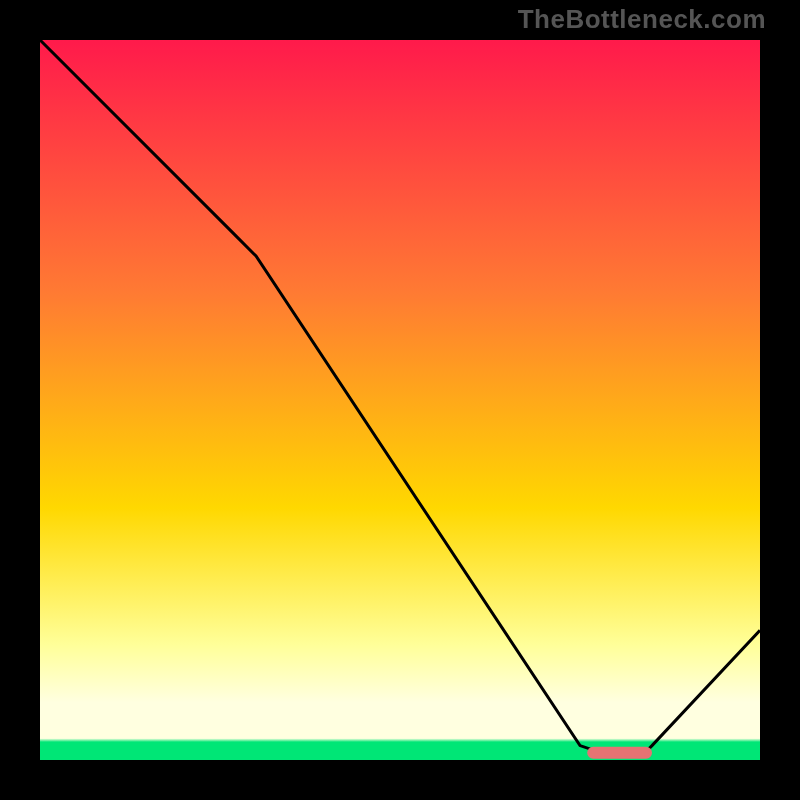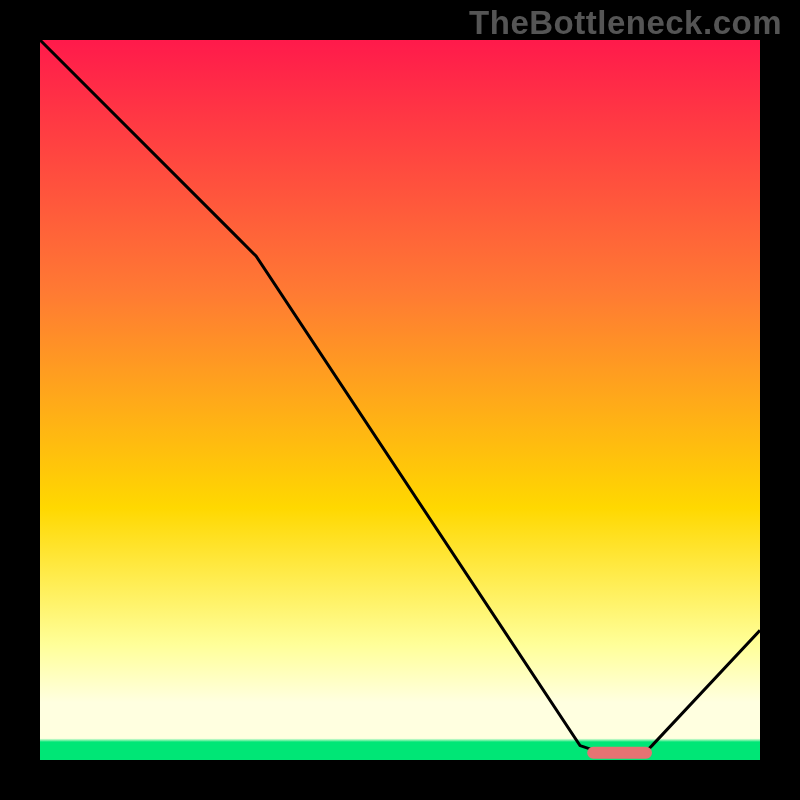--- a/index.html
+++ b/index.html
@@ -13,23 +13,23 @@
   }
   .frame {
     position: relative;
     width: 800px;
     height: 800px;
     background: #000;
   }
   .watermark {
     position: absolute;
     top: 4px;
-    right: 18px;
+    right: 34px;
     color: #555;
-    font-size: 33px;
+    font-size: 26px;
     font-weight: 600;
     letter-spacing: 0.5px;
     user-select: none;
   }
   .plot-area {
     position: absolute;
     left: 40px;
     top: 40px;
     width: 720px;
     height: 720px;

